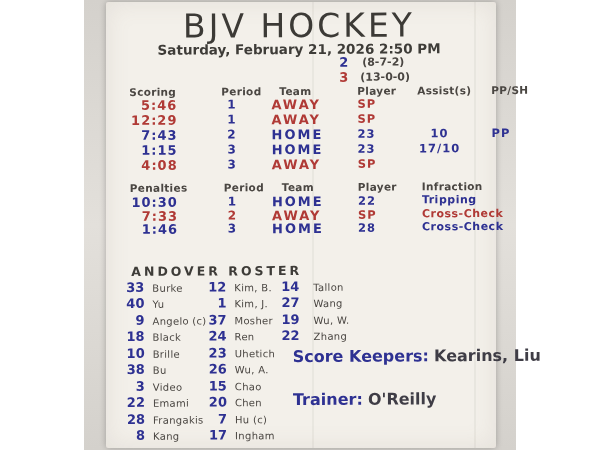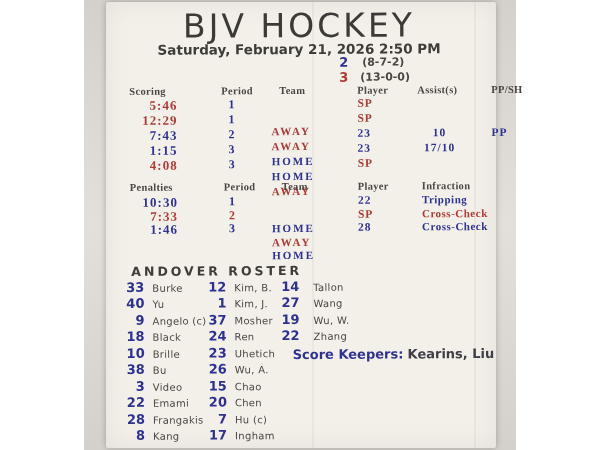--- a/index.html
+++ b/index.html
@@ -24,37 +24,37 @@
   .red{color:var(--ink-red);}
   .dark{color:var(--ink-dark);}
   .title{left:0;top:6px;width:600px;text-align:center;font-size:33px;letter-spacing:3px;color:#3c3a36;font-weight:500;}
   .date{left:0;top:41px;width:600px;text-align:center;font-size:13.5px;font-weight:600;color:#3e3c38;}
   .side-label{font-size:9px;font-weight:700;letter-spacing:0.5px;}
   .team-name{font-size:13px;font-weight:700;letter-spacing:0.5px;}
   .score{font-size:13px;font-weight:700;}
   .record{font-size:11px;font-weight:600;}
   .th{font-size:10.5px;font-weight:600;letter-spacing:0.3px;color:var(--ink-dark);}
   .row{position:absolute;left:0;top:0;width:600px;height:15px;}
-  .cell{position:absolute;font-weight:700;font-family:Liberation Serif, serif;}
+  .cell{position:absolute;font-weight:700;}
   .c-time{left:118px;width:60px;text-align:right;font-size:13px;letter-spacing:1px;}
   .c-period{left:224px;width:16px;text-align:center;font-size:12px;}
-  .c-team{left:272px;font-size:11px;letter-spacing:2px;margin-top:28px;}
+  .c-team{left:272px;font-size:13px;letter-spacing:2px;}
   .c-player{left:358px;font-size:11.5px;letter-spacing:1px;}
   .c-assist{left:412px;width:56px;text-align:center;font-size:11.5px;letter-spacing:1px;}
   .c-pp{left:492px;font-size:11.5px;letter-spacing:1px;}
   .c-infraction{left:422px;font-size:11px;font-weight:600;letter-spacing:0.5px;}
   .goalie-label{font-size:13px;font-weight:600;}
   .goalie-num{font-size:16px;font-weight:500;}
   .roster-title{font-size:12.5px;letter-spacing:3px;color:#3e3c38;font-weight:600;}
   .r-num{position:absolute;font-size:13px;font-weight:700;text-align:right;}
   .r-name{position:absolute;font-size:10px;font-weight:500;color:var(--ink-dark);letter-spacing:0.3px;}
   .n1{left:116px;width:28px;}  .m1{left:152px;}
   .n2{left:198px;width:28px;}  .m2{left:234px;}
   .n3{left:279px;width:22px;text-align:center;}  .m3{left:313px;}
-  .staff-line{font-size:13px;}
+  .staff-line{font-size:16px;}
   .staff-label{font-weight:700;}
   .staff-value{color:#3f3d46;font-weight:600;}
 </style>
 </head>
 <body style="--ink-blue: #2e3192; --ink-red: #b03a36; --ink-dark: #4a4642; --paper: #f3f0ea; --backdrop: #d4d1cc;">
 
 <div class="backdrop"></div>
 <div class="paper">
   <div class="seam-v" style="left:206px"></div>
   <div class="seam-v" style="left:368px"></div>
@@ -195,14 +195,18 @@
     <span class="r-name m3" style="top:298px">Wang</span>
   <span class="r-num n3 blue" style="top:312px">19</span>
     <span class="r-name m3" style="top:315px">Wu, W.</span>
   <span class="r-num n3 blue" style="top:328px">22</span>
     <span class="r-name m3" style="top:331px">Zhang</span>
 
   <div class="abs staff-line" style="left:292px;top:347px;">
     <span class="staff-label blue">Score Keepers:</span>
     <span class="staff-value">Kearins, Liu</span>
   </div>
+  <div class="abs staff-line" style="left:292px;top:390px;">
+    <span class="staff-label blue">Trainer:</span>
+    <span class="staff-value">O'Reilly</span>
+  </div>
 
 </div>
 
 </body></html>

